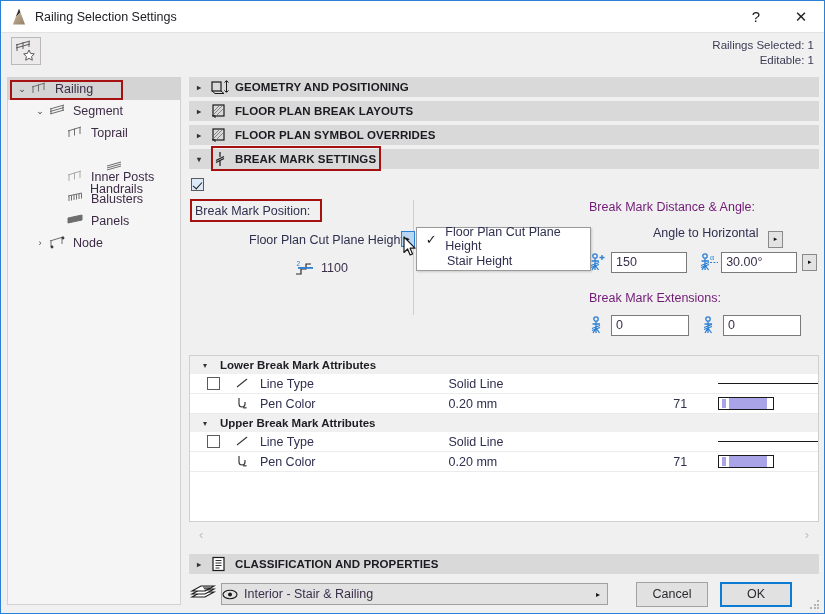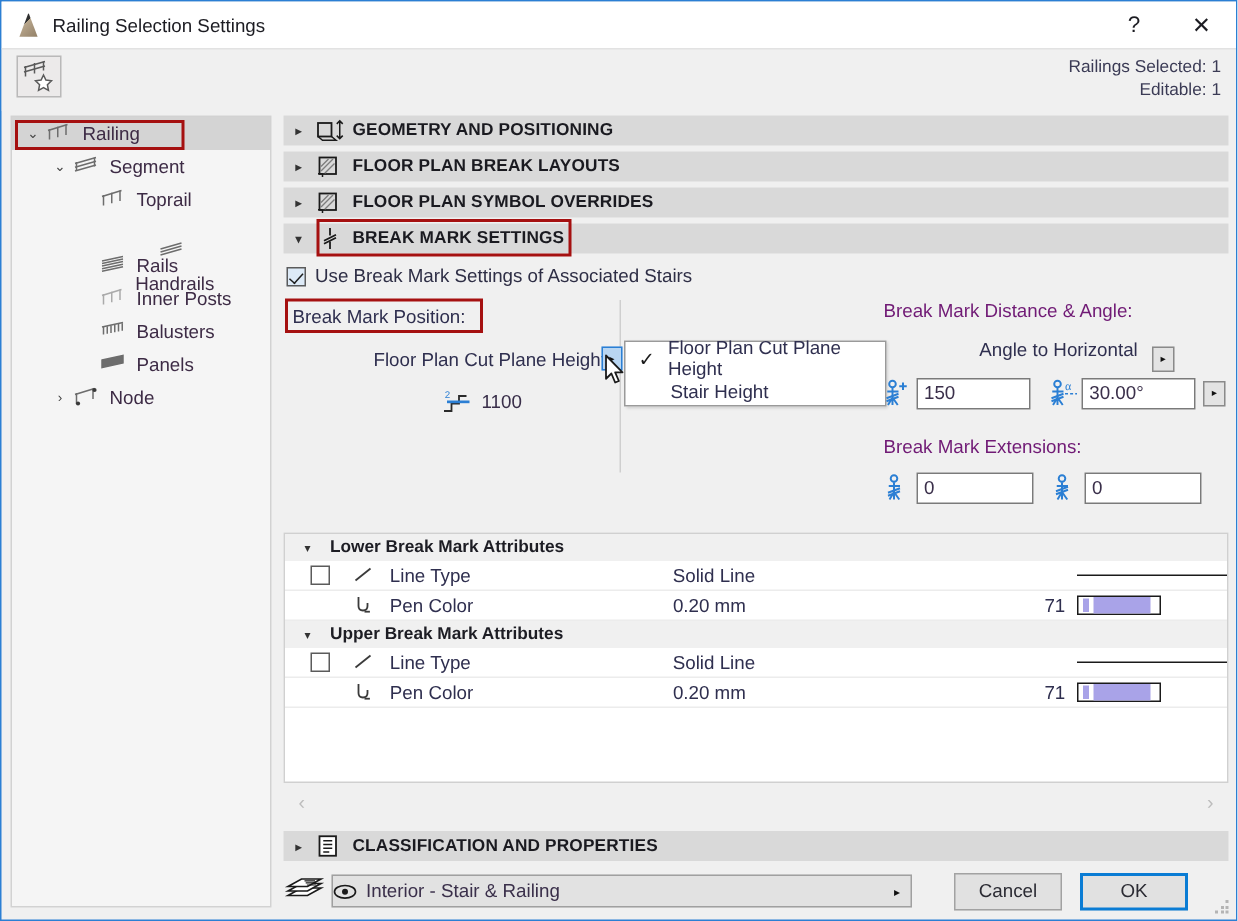--- a/index.html
+++ b/index.html
@@ -214,21 +214,21 @@
   .attr-row {
     height: 20px; background: #ffffff;
     display: flex; align-items: center;
     font-size: 12.5px; color: #2f2f4f;
     border-bottom: 1px solid #ececec;
   }
   .attr-row .c-chk { width: 44px; display:flex; justify-content:flex-end; padding-right:8px;}
   .attr-row .c-ico { width: 20px; position: relative; height: 16px; }
   .attr-row .c-name { width: 195px; padding-left: 6px; }
   .attr-row .c-val { width: 225px; }
-  .attr-row .c-num { width: 45px; text-align: right; padding-right: 8px; }
+  .attr-row .c-num { width: 45px; padding-right: 8px; }
   .attr-row .c-sw { width: 100px; display:flex; justify-content:flex-start; }
   .lineprev { width: 100px; height: 1px; background: #1a1a1a; }
   .swatch {
     width: 56px; height: 13px; border: 1.5px solid #1a1a1a;
     background: #ffffff; display: flex; align-items: center;
   }
   .swatch .bar1 { width: 4px; height: 9px; margin-left: 3px; background: #a9a3e8; }
   .swatch .bar2 { width: 38px; height: 11px; margin-left: 3px; background: #a9a3e8; }
 
   .hscroll {
@@ -344,31 +344,20 @@
         <div class="tree-row" style="padding-left: 42px; flex-direction: column;">
           <span class="tw"></span>
           <span class="ricon">
             <svg width="20" height="14" viewBox="0 0 20 14">
               <g stroke="#6d6d6d" fill="none" stroke-width="1">
                 <path d="M2 6 L16 2 M2 8 L16 4 M2 10 L16 6"></path>
               </g>
             </svg>
           </span>
           <span class="lbl">Handrails</span>
-        </div>
-        <div class="tree-row" style="padding-left: 42px;">
-          <span class="tw"></span>
-          <span class="ricon">
-            <svg width="20" height="14" viewBox="0 0 20 14">
-              <g stroke="#6d6d6d" fill="none" stroke-width="1">
-                <path d="M2 5 L16 2 M2 6.7 L16 3.7 M2 8.4 L16 5.4 M2 10.1 L16 7.1 M2 11.8 L16 8.8"></path>
-              </g>
-            </svg>
-          </span>
-          <span class="lbl">Rails</span>
         </div>
         <div class="tree-row" style="padding-left: 42px;">
           <span class="tw"></span>
           <span class="ricon">
             <svg width="20" height="14" viewBox="0 0 20 14">
               <g stroke="#aaaaaa" fill="none" stroke-width="1">
                 <path d="M3 12 L3 5 M8.5 10.5 L8.5 3.5 M14 9 L14 2"></path>
                 <path d="M2 6 L15 2"></path>
               </g>
             </svg>
@@ -470,21 +459,20 @@
               </svg>
             </span>
             <span class="stext">BREAK MARK SETTINGS</span>
           </div>
           <div class="hl-red" style="left: 22px; top: -3px; width: 170px; height: 25px;"></div>
         </div>
       </div>
 
     <div class="chk-row">
       <div class="chkbox"></div>
-      <span>Use Break Mark Settings of Associated Stairs</span>
     </div>
 
     <div class="bm-area">
 
       <div class="bm-label">Break Mark Position:</div>
       <div class="bm-label-hl"></div>
 
       <div class="vdiv"></div>
 
       <div class="cut-plane-label">Floor Plan Cut Plane Height</div>

